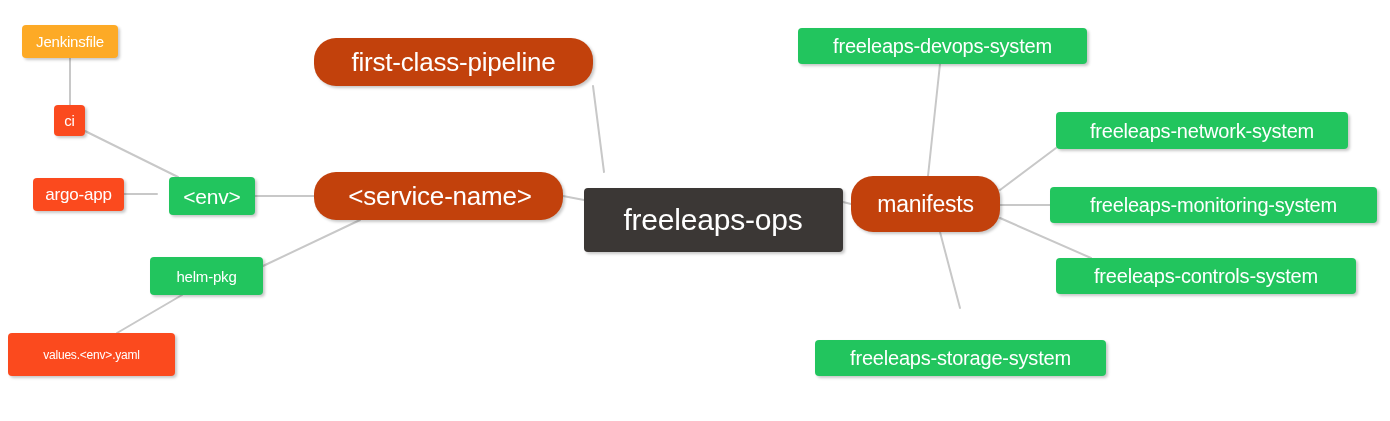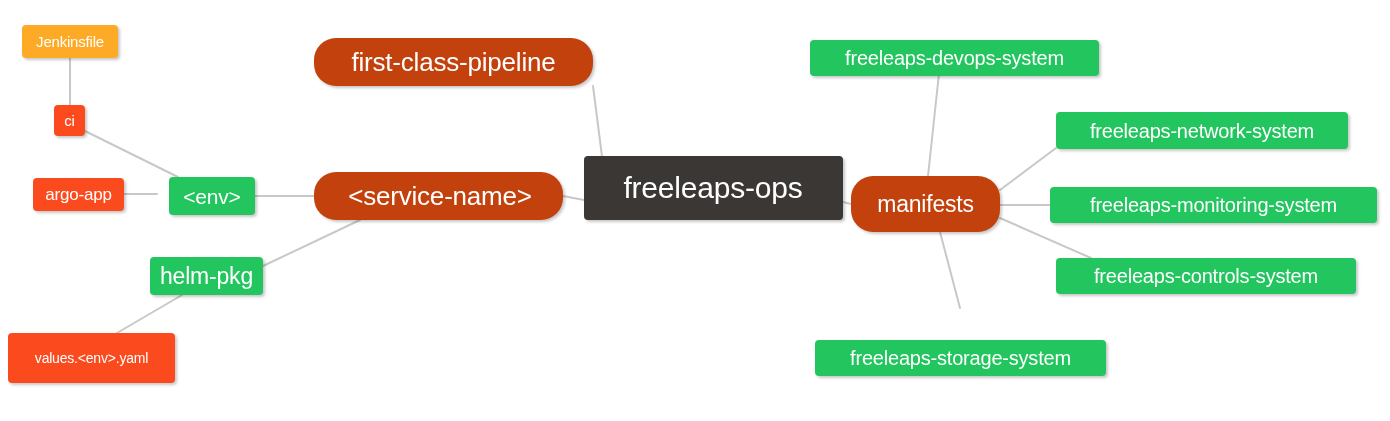--- a/index.html
+++ b/index.html
@@ -59,51 +59,51 @@
       <line x1="157" y1="194" x2="124" y2="194" stroke="#c8c8c8" stroke-width="2" stroke-linecap="round"></line>
       <line x1="70" y1="105" x2="70" y2="58" stroke="#c8c8c8" stroke-width="2" stroke-linecap="round"></line>
       <line x1="182" y1="295" x2="117" y2="333" stroke="#c8c8c8" stroke-width="2" stroke-linecap="round"></line>
       <line x1="928" y1="176" x2="940" y2="64" stroke="#c8c8c8" stroke-width="2" stroke-linecap="round"></line>
       <line x1="1000" y1="190" x2="1056" y2="148" stroke="#c8c8c8" stroke-width="2" stroke-linecap="round"></line>
       <line x1="1000" y1="205" x2="1050" y2="205" stroke="#c8c8c8" stroke-width="2" stroke-linecap="round"></line>
       <line x1="1000" y1="218" x2="1091" y2="258" stroke="#c8c8c8" stroke-width="2" stroke-linecap="round"></line>
       <line x1="940" y1="232" x2="960" y2="308" stroke="#c8c8c8" stroke-width="2" stroke-linecap="round"></line>
     </svg>
   <div id="node-layer">
-      <div class="node node-root" style="left: 584px; top: 156px; width: 259px; height: 64px; font-size: 30px; padding-left: 8px;">
+      <div class="node node-root" style="left: 584px; top: 188px; width: 259px; height: 64px; font-size: 30px; padding-left: 8px;">
         <span>freeleaps-ops</span>
       </div>
       <div class="node node-blue" style="left: 314px; top: 38px; width: 279px; height: 48px; font-size: 26px;">
         <span>first-class-pipeline</span>
       </div>
       <div class="node node-blue" style="left: 314px; top: 172px; width: 249px; height: 48px; font-size: 26px; padding-left: 12px;">
         <span>&lt;service-name&gt;</span>
       </div>
       <div class="node node-blue" style="left: 851px; top: 176px; width: 149px; height: 56px; font-size: 23px;">
         <span>manifests</span>
       </div>
       <div class="node node-green" style="left: 169px; top: 177px; width: 86px; height: 38px; font-size: 21px;">
         <span>&lt;env&gt;</span>
       </div>
-      <div class="node node-green" style="left: 150px; top: 257px; width: 113px; height: 38px; font-size: 23px;">
+      <div class="node node-green" style="left: 150px; top: 257px; width: 113px; height: 38px; font-size: 15px;">
         <span>helm-pkg</span>
       </div>
       <div class="node node-orange" style="left: 22px; top: 25px; width: 96px; height: 33px; font-size: 15px; align-items: center;">
         <span>Jenkinsfile</span>
       </div>
       <div class="node node-red" style="left: 54px; top: 105px; width: 31px; height: 31px; font-size: 15px;">
         <span>ci</span>
       </div>
       <div class="node node-red" style="left: 33px; top: 178px; width: 91px; height: 33px; font-size: 17px;">
         <span>argo-app</span>
       </div>
-      <div class="node node-red" style="left: 8px; top: 333px; width: 167px; height: 50px; font-size: 14px;">
+      <div class="node node-red" style="left: 8px; top: 333px; width: 167px; height: 43px; font-size: 12px;">
         <span>values.&lt;env&gt;.yaml</span>
       </div>
-      <div class="node node-green" style="left: 798px; top: 40px; width: 289px; height: 36px; font-size: 20px; margin-left: 12px;">
+      <div class="node node-green" style="left: 798px; top: 28px; width: 289px; height: 36px; font-size: 20px;">
         <span>freeleaps-devops-system</span>
       </div>
       <div class="node node-green" style="left: 1056px; top: 112px; width: 292px; height: 37px; font-size: 20px;">
         <span>freeleaps-network-system</span>
       </div>
       <div class="node node-green" style="left: 1050px; top: 187px; width: 327px; height: 36px; font-size: 20px;">
         <span>freeleaps-monitoring-system</span>
       </div>
       <div class="node node-green" style="left: 1056px; top: 258px; width: 300px; height: 36px; font-size: 20px; align-items: center;">
         <span>freeleaps-controls-system</span>

